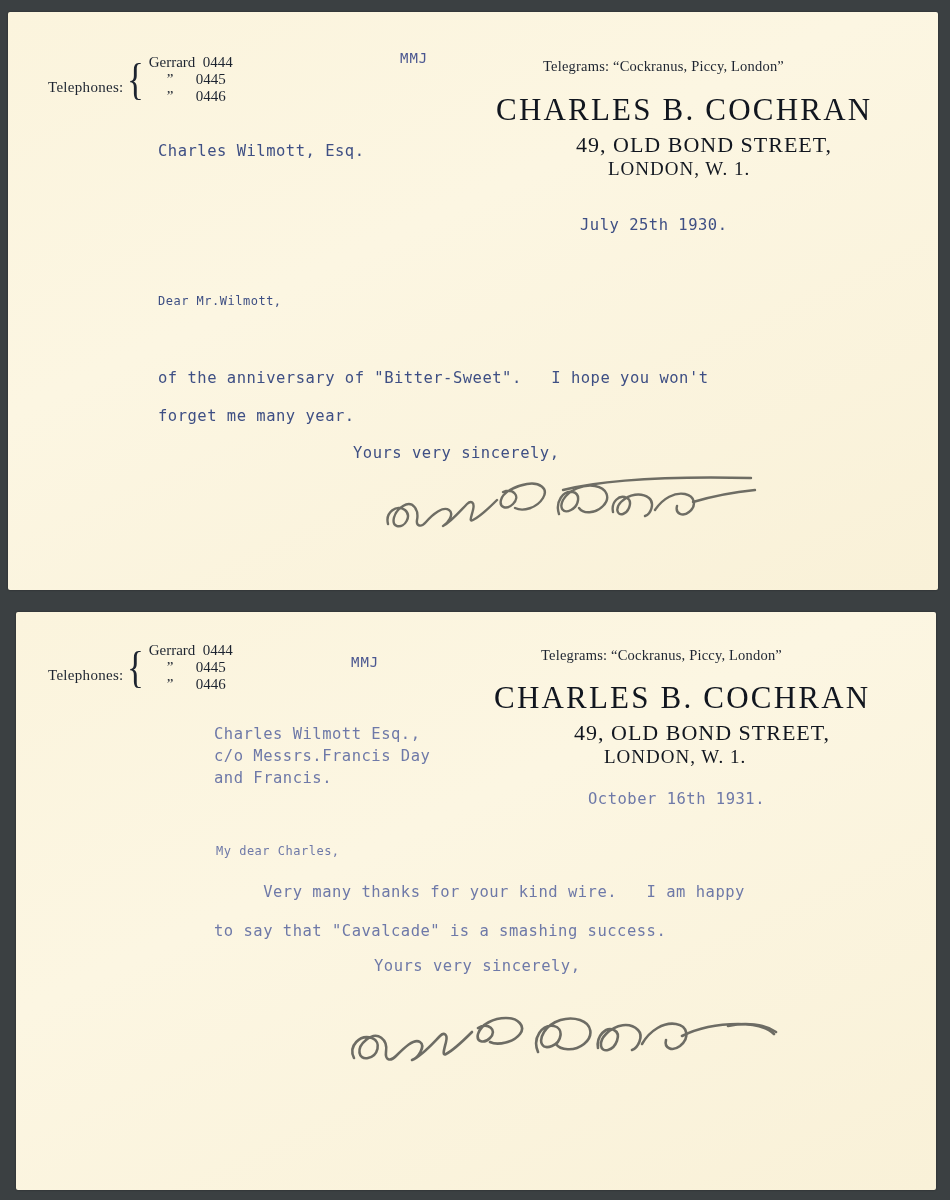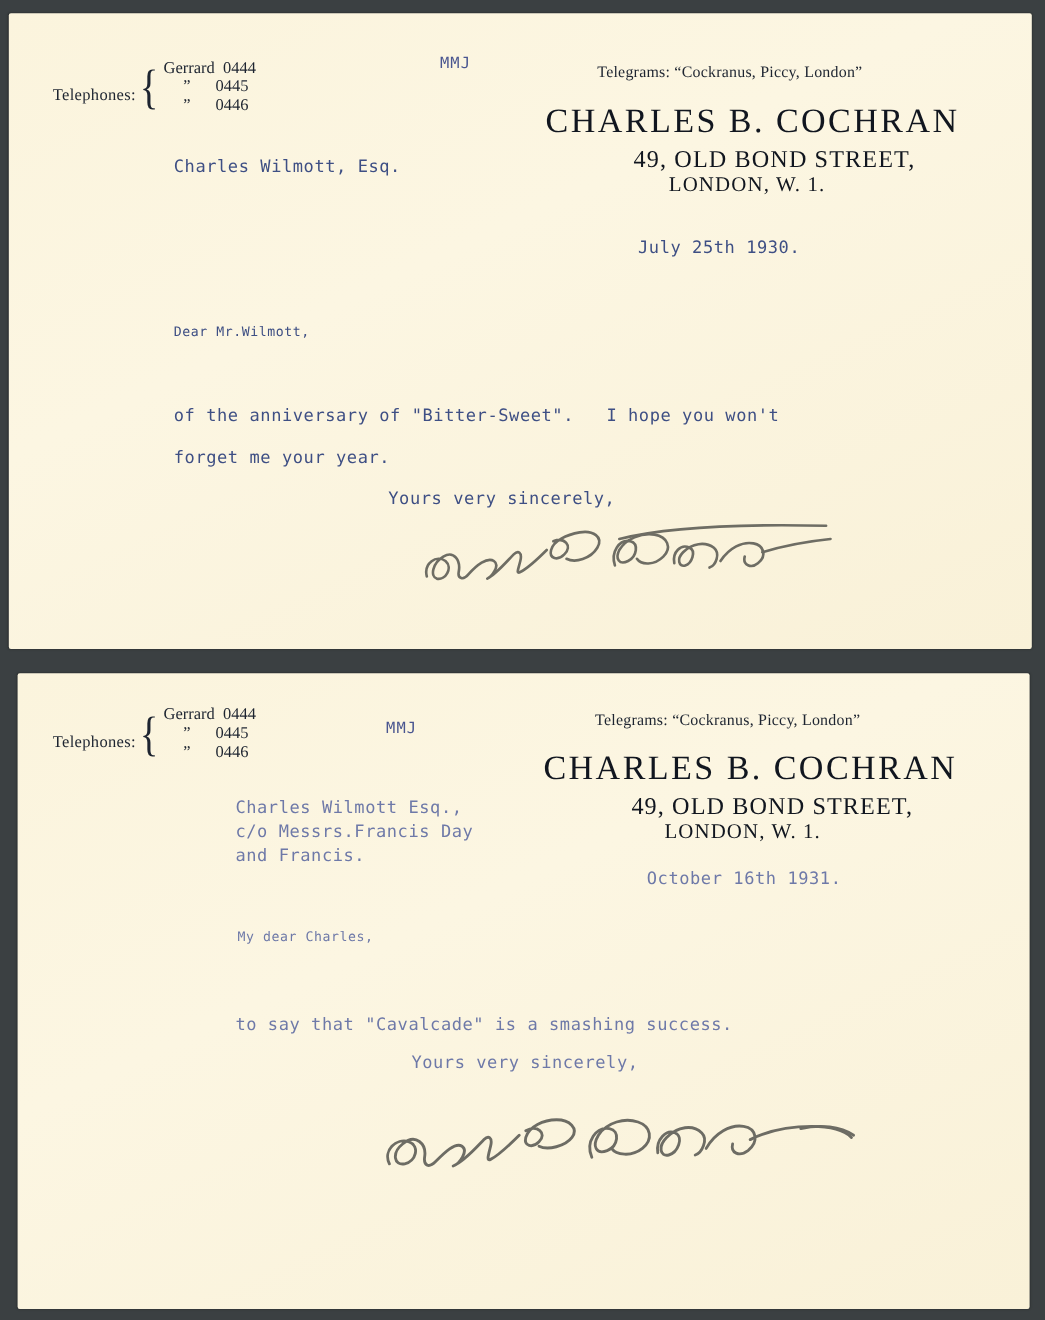--- a/index.html
+++ b/index.html
@@ -143,21 +143,21 @@
   <div class="abs addr1" style="left:568px; top:120px;">49, OLD BOND STREET,</div>
   <div class="abs addr2" style="left:600px; top:146px;">LONDON, W. 1.</div>
 
   <div class="abs typed" style="left:150px; top:130px; font-size:15.5px;">Charles Wilmott, Esq.</div>
 
   <div class="abs typed" style="left:572px; top:204px; font-size:15.5px;">July 25th 1930.</div>
 
   <div class="abs typed" style="left:150px; top:282px; font-size:12px;">Dear Mr.Wilmott,</div>
 
   <div class="abs typed" style="left:150px; top:357px; font-size:15.5px;">of the anniversary of "Bitter-Sweet".   I hope you won't</div>
-  <div class="abs typed" style="left:150px; top:395px; font-size:15.5px;">forget me your year.</div>
+  <div class="abs typed" style="left:150px; top:395px; font-size:15.5px;">forget me many year.</div>
 
   <div class="abs typed" style="left:345px; top:432px; font-size:15.5px;">Yours very sincerely,</div>
 
   <svg class="sig" style="left:355px; top:450px;" width="420" height="90" viewBox="0 0 420 90">
     <g fill="none" stroke="#6e6d64" stroke-width="2.4" stroke-linecap="round" stroke-linejoin="round">
       <path d="M25,62 C22,50 34,42 42,48 C49,54 42,66 34,64 C28,62 30,50 40,44 C50,38 56,48 54,58 C53,64 58,66 63,60 C70,52 80,44 86,48 C92,52 84,62 80,64 C88,60 98,48 104,42 C108,38 112,40 110,48 C108,56 106,60 110,58 C118,54 128,44 134,38"></path>
       <path d="M140,30 C150,26 158,34 150,42 C144,48 136,46 138,38 C140,30 152,24 164,22 C176,20 186,26 180,36 C174,46 160,50 152,46"></path>
       <path d="M196,52 C192,40 200,28 210,30 C218,32 216,44 208,48 C200,52 196,46 200,38 C206,28 220,22 232,24 C244,26 248,36 240,44 C232,52 220,52 216,46"></path>
       <path d="M250,50 C248,40 256,32 264,36 C270,39 266,50 260,52 C254,54 252,46 258,40 C266,32 278,30 286,36 C292,41 288,52 282,54"></path>
       <path d="M292,48 C300,36 312,30 322,32 C332,34 334,44 326,50 C320,55 312,52 314,44"></path>
@@ -187,20 +187,21 @@
   <div class="abs addr2" style="left:588px; top:134px;">LONDON, W. 1.</div>
 
   <div class="abs typed-faint" style="left:198px; top:113px; font-size:15.5px;">Charles Wilmott Esq.,</div>
   <div class="abs typed-faint" style="left:198px; top:135px; font-size:15.5px;">c/o Messrs.Francis Day</div>
   <div class="abs typed-faint" style="left:198px; top:157px; font-size:15.5px;">and Francis.</div>
 
   <div class="abs typed-faint" style="left:572px; top:178px; font-size:15.5px;">October 16th 1931.</div>
 
   <div class="abs typed-faint" style="left:200px; top:232px; font-size:12px;text-align:right;">My dear Charles,</div>
 
+  <div class="abs typed-faint" style="left:198px; top:271px; font-size:15.5px;">     Very many thanks for your kind wire.   I am happy</div>
   <div class="abs typed-faint" style="left:198px; top:310px; font-size:15.5px;">to say that "Cavalcade" is a smashing success.</div>
 
   <div class="abs typed-faint" style="left:358px; top:345px; font-size:15.5px;">Yours very sincerely,</div>
 
   <svg class="sig" style="left:310px; top:388px;" width="480" height="90" viewBox="0 0 480 90">
     <g fill="none" stroke="#6d6c64" stroke-width="2.6" stroke-linecap="round" stroke-linejoin="round">
       <path d="M28,58 C22,46 34,34 46,38 C56,42 52,56 42,58 C32,60 30,48 40,40 C52,30 62,40 60,52 C59,60 64,62 70,56 C78,48 88,38 94,42 C100,46 92,58 86,60 C96,56 108,42 114,36 C118,32 122,34 120,42 C118,50 116,56 120,54 C128,50 138,40 146,32"></path>
       <path d="M152,28 C162,22 172,30 164,38 C158,44 150,42 152,34 C155,24 168,18 180,18 C192,18 200,26 194,34 C188,42 172,46 164,42"></path>
       <path d="M212,52 C206,38 216,24 228,26 C238,28 236,42 226,46 C216,50 212,42 218,32 C226,20 242,16 254,20 C266,24 268,36 258,44 C248,52 234,50 230,44"></path>
       <path d="M272,48 C270,36 280,26 288,30 C296,34 290,48 282,50 C274,52 272,42 280,34 C290,24 304,22 312,30 C318,36 312,48 306,50"></path>

